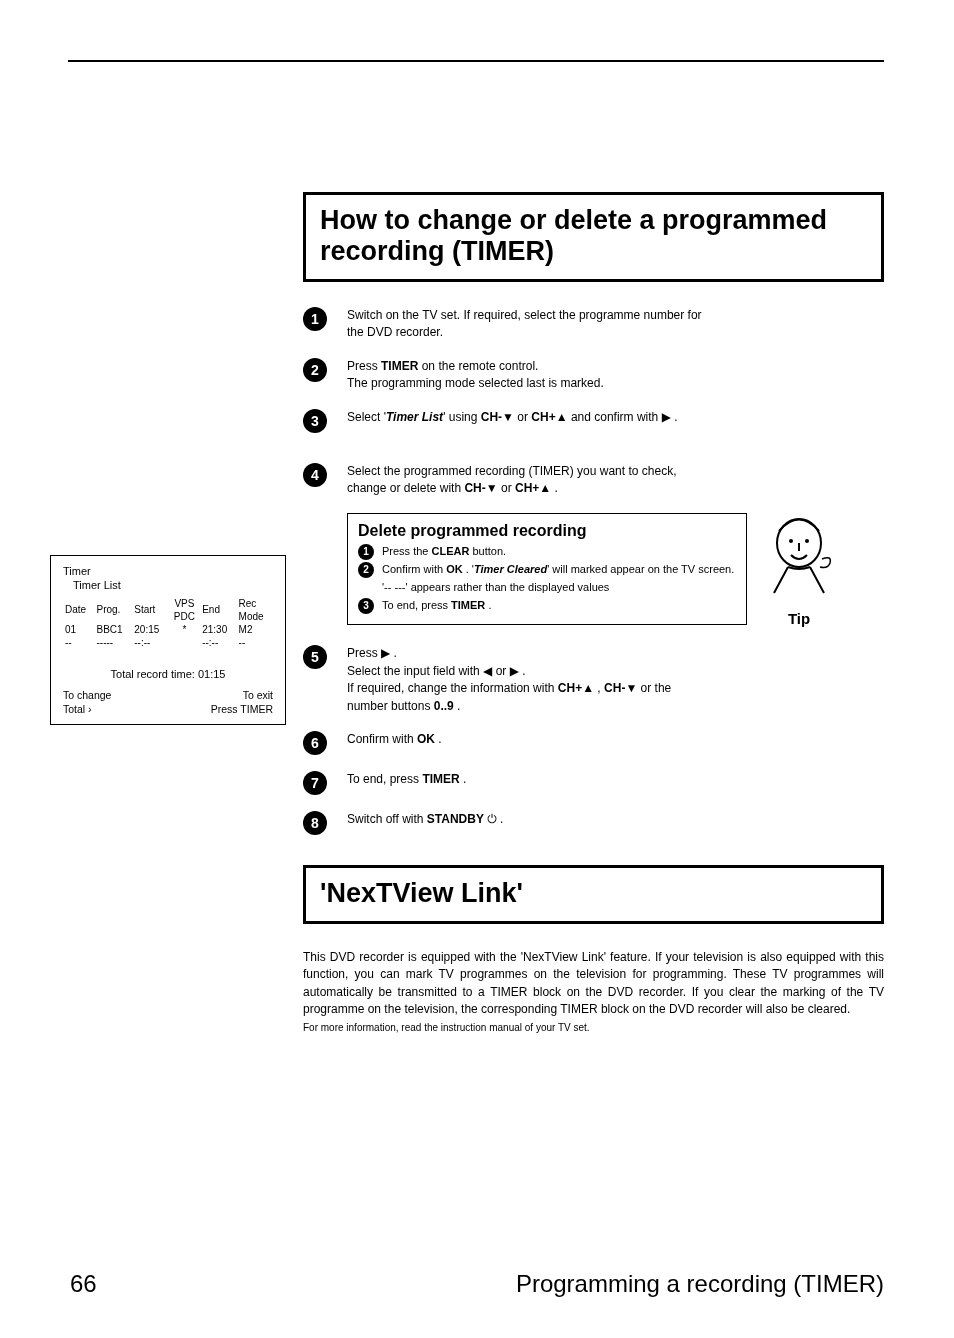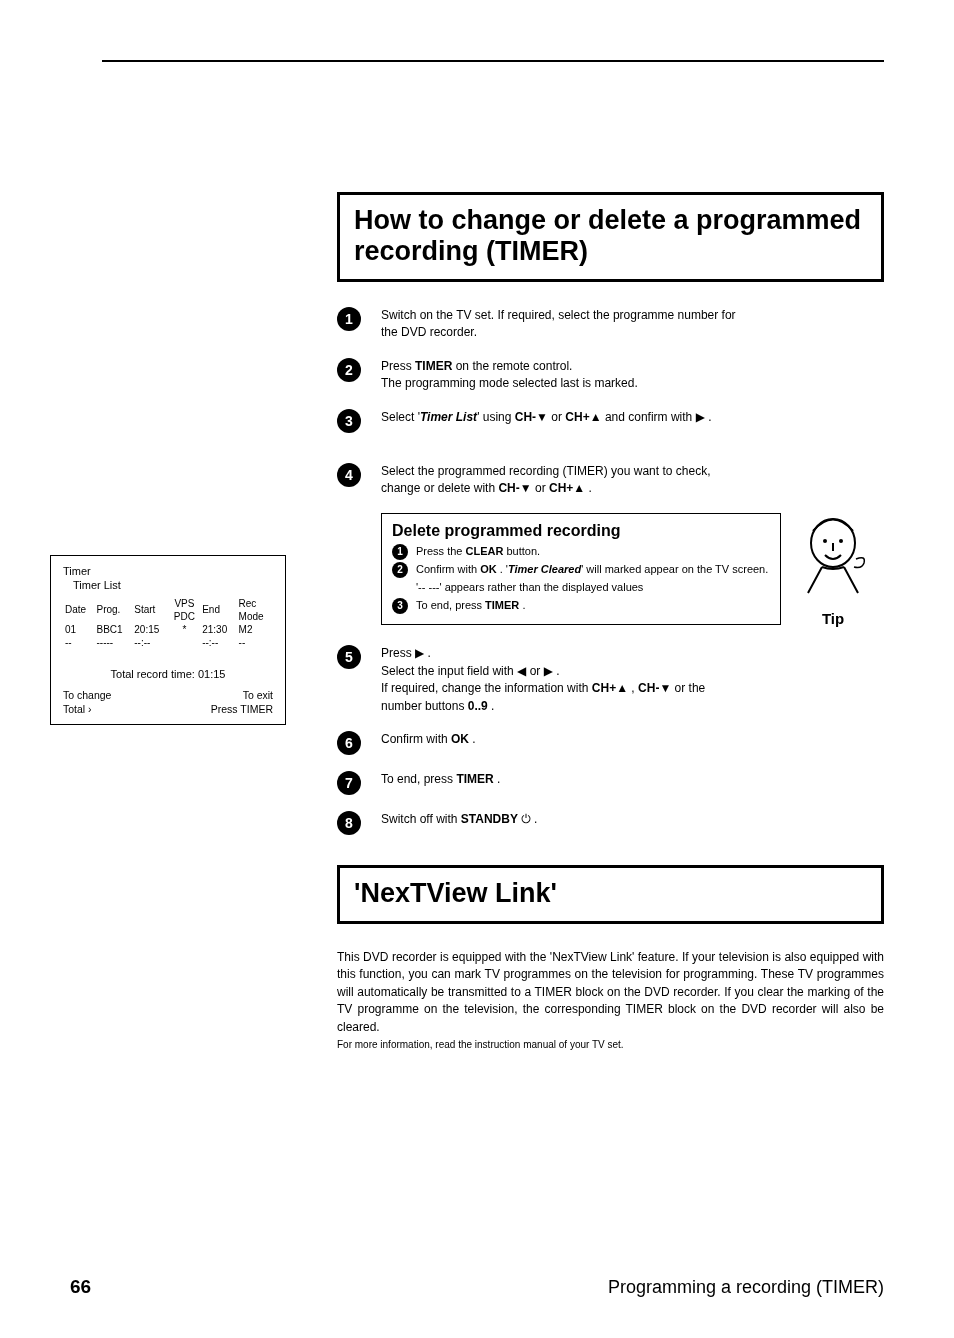--- a/index.html
+++ b/index.html
@@ -1,17 +1,17 @@
 <!DOCTYPE html>
 <html><head>
 <meta charset="utf-8">
 <style>
   * { box-sizing: border-box; margin: 0; padding: 0; }
   body { font-family: Arial, Helvetica, sans-serif; font-size: 12px; color: #000; width: 954px; height: 1338px; background: #fff; position: relative; }
-  .page { padding: 50px 70px 40px 102px; }
+  .page { padding: 50px 70px 40px 68px; }
   .hairline { border-top: 2px solid #000; margin-top: 10px; }
   .content { margin-top: 130px; }
   .main-col { margin-left: 235px; }
   .heading-box { border: 3px solid #000; padding: 10px 14px 12px 14px; margin-bottom: 25px; }
   .heading-box h1 { font-size: 27px; font-weight: bold; line-height: 1.15; }
   .step { display: flex; align-items: flex-start; margin-bottom: 16px; }
   .bullet { flex: 0 0 24px; height: 24px; width: 24px; border-radius: 50%; background: #000; color: #fff; font-weight: bold; font-size: 14px; display: flex; align-items: center; justify-content: center; margin-right: 20px; }
   .bullet.small { flex: 0 0 16px; height: 16px; width: 16px; font-size: 10px; margin-right: 8px; }
   .step-body { flex: 1; font-size: 12px; line-height: 1.45; max-width: 360px; }
   .step-body b { font-weight: bold; }
@@ -26,22 +26,22 @@
   .timer-panel { position: absolute; left: 50px; top: 555px; width: 236px; border: 1px solid #000; padding: 8px 12px 8px 12px; font-size: 11px; line-height: 1.3; }
   .timer-panel .t-title { font-size: 11px; }
   .timer-panel .t-sub { margin-left: 10px; }
   .timer-panel table { width: 100%; font-size: 10px; border-collapse: collapse; margin-top: 4px; }
   .timer-panel th, .timer-panel td { text-align: left; font-weight: normal; padding: 0 2px; }
   .timer-panel .rt { text-align: center; margin-top: 18px; }
   .timer-panel .footer { display: flex; justify-content: space-between; margin-top: 8px; font-size: 10.5px; }
   .nextview { margin-top: 30px; }
   .nextview-body { margin-top: 18px; font-size: 12px; line-height: 1.45; text-align: justify; }
   .page-footer { position: absolute; left: 70px; right: 70px; bottom: 40px; display: flex; justify-content: space-between; align-items: baseline; }
-  .page-num { font-size: 19px; font-weight: bold; }
-  .page-foot-text { font-size: 18px; }
+  .page-num { font-size: 24px; font-weight: normal; }
+  .page-foot-text { font-size: 24px; }
   .icon-face svg { width: 70px; height: 90px; }
 </style>
 </head>
 <body>
 
 <div class="page">
   <div class="hairline"></div>
 
   <div class="content">
     <div class="main-col">

